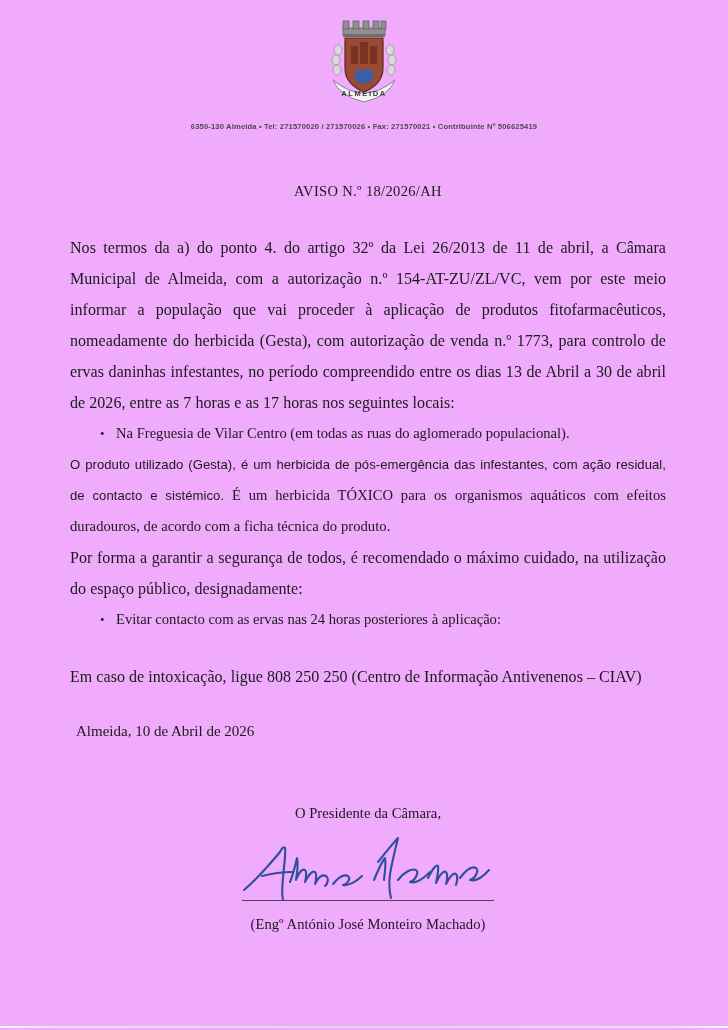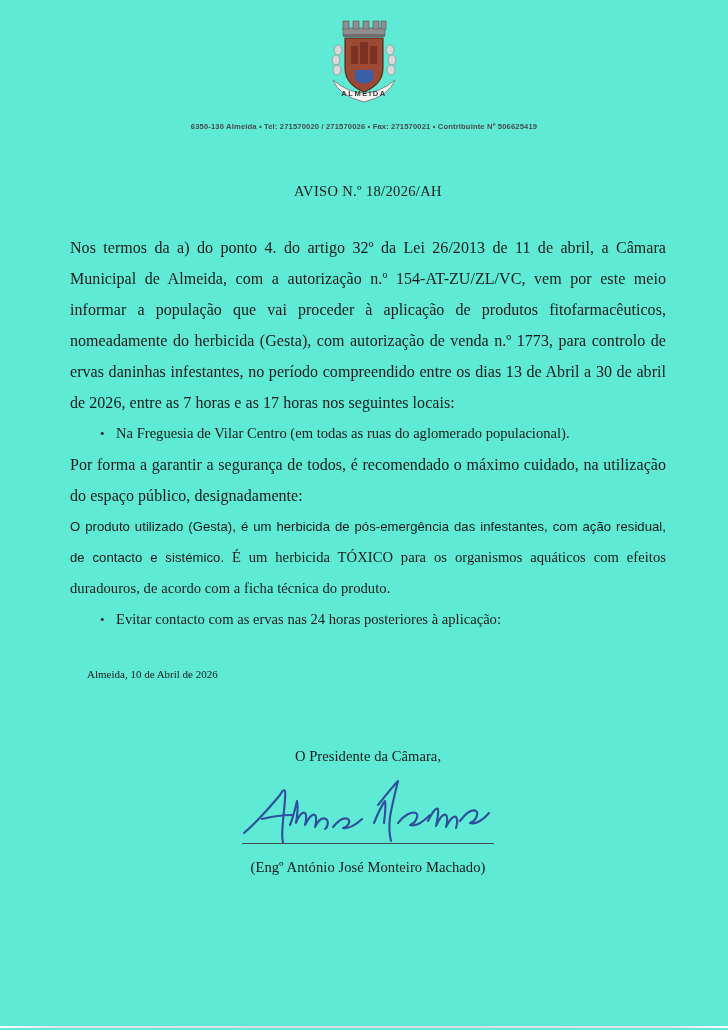--- a/index.html
+++ b/index.html
@@ -8,21 +8,21 @@
     background: #ffffff;
   }
   body {
     font-family: "Liberation Serif", serif;
     color: #1a1a1a;
   }
   #page {
     position: relative;
     width: 728px;
     height: 1030px;
-    background: #5eead4;
+    background: #f0abfc;
     overflow: hidden;
     margin: 0 auto;
   }
 
   
   .header {
     padding-top: 14px;
     text-align: center;
   }
   .crest-wrap {
@@ -105,23 +105,23 @@
     content: "\2022";
     position: absolute;
     left: -16px;
     top: 0;
     font-size: 13px;
   }
   .spaced-top {
     margin-top: 26px !important;
   }
   .date-line {
-    font-size: 11px;
+    font-size: 15px;
     line-height: 31px;
-    margin: 17px;
+    margin: 6px;
     margin-top: 24px;
   }
 
   
   .sign-block {
     margin-top: 58px;
     text-align: center;
     position: relative;
   }
   .sign-title {
@@ -217,28 +217,29 @@
   <div class="doc-body">
 
     <div class="aviso-title">AVISO N.º 18/2026/AH</div>
 
     <p class="para first">Nos termos da a) do ponto 4. do artigo 32º da Lei 26/2013 de 11 de abril, a Câmara Municipal de Almeida, com a autorização n.º 154-AT-ZU/ZL/VC, vem por este meio informar a população que vai proceder à aplicação de produtos fitofarmacêuticos, nomeadamente do herbicida (Gesta), com autorização de venda n.º 1773, para controlo de ervas daninhas infestantes, no período compreendido entre os dias 13 de Abril a 30 de abril de 2026, entre as 7 horas e as 17 horas nos seguintes locais:</p>
 
     <ul class="bullets">
       <li>Na Freguesia de Vilar Centro (em todas as ruas do aglomerado populacional).</li>
     </ul>
 
+    <p class="para sans"><span>O produto utilizado (Gesta), é um herbicida de pós-emergência das infestantes, com ação residual, de contacto e sistémico. </span><span class="serif-inline">É um herbicida TÓXICO para os organismos aquáticos com efeitos duradouros, de acordo com a ficha técnica do produto.</span></p>
+
     <p class="para">Por forma a garantir a segurança de todos, é recomendado o máximo cuidado, na utilização do espaço público, designadamente:</p>
-
-    <p class="para sans"><span>O produto utilizado (Gesta), é um herbicida de pós-emergência das infestantes, com ação residual, de contacto e sistémico. </span><span class="serif-inline">É um herbicida TÓXICO para os organismos aquáticos com efeitos duradouros, de acordo com a ficha técnica do produto.</span></p>
 
     <ul class="bullets">
       <li>Evitar contacto com as ervas nas 24 horas posteriores à aplicação:</li>
     </ul>
 
+    <p class="para spaced-top">Em caso de intoxicação, ligue 808 250 250 (Centro de Informação Antivenenos – CIAV)</p>
 
     <p class="date-line">Almeida, 10 de Abril de 2026</p>
 
     <div class="sign-block">
       <div class="sign-title">O Presidente da Câmara,</div>
 
       <div class="sign-area">
         <svg class="signature-svg" viewBox="0 0 260 78">
           <g fill="none" stroke="#2f4f9c" stroke-width="2.1" stroke-linecap="round" stroke-linejoin="round">
             <path d="M6 62 C20 50 32 36 42 24 C44 20 46 18 47 20 C48 24 46 38 45 50 C44 60 44 68 45 72"></path>

